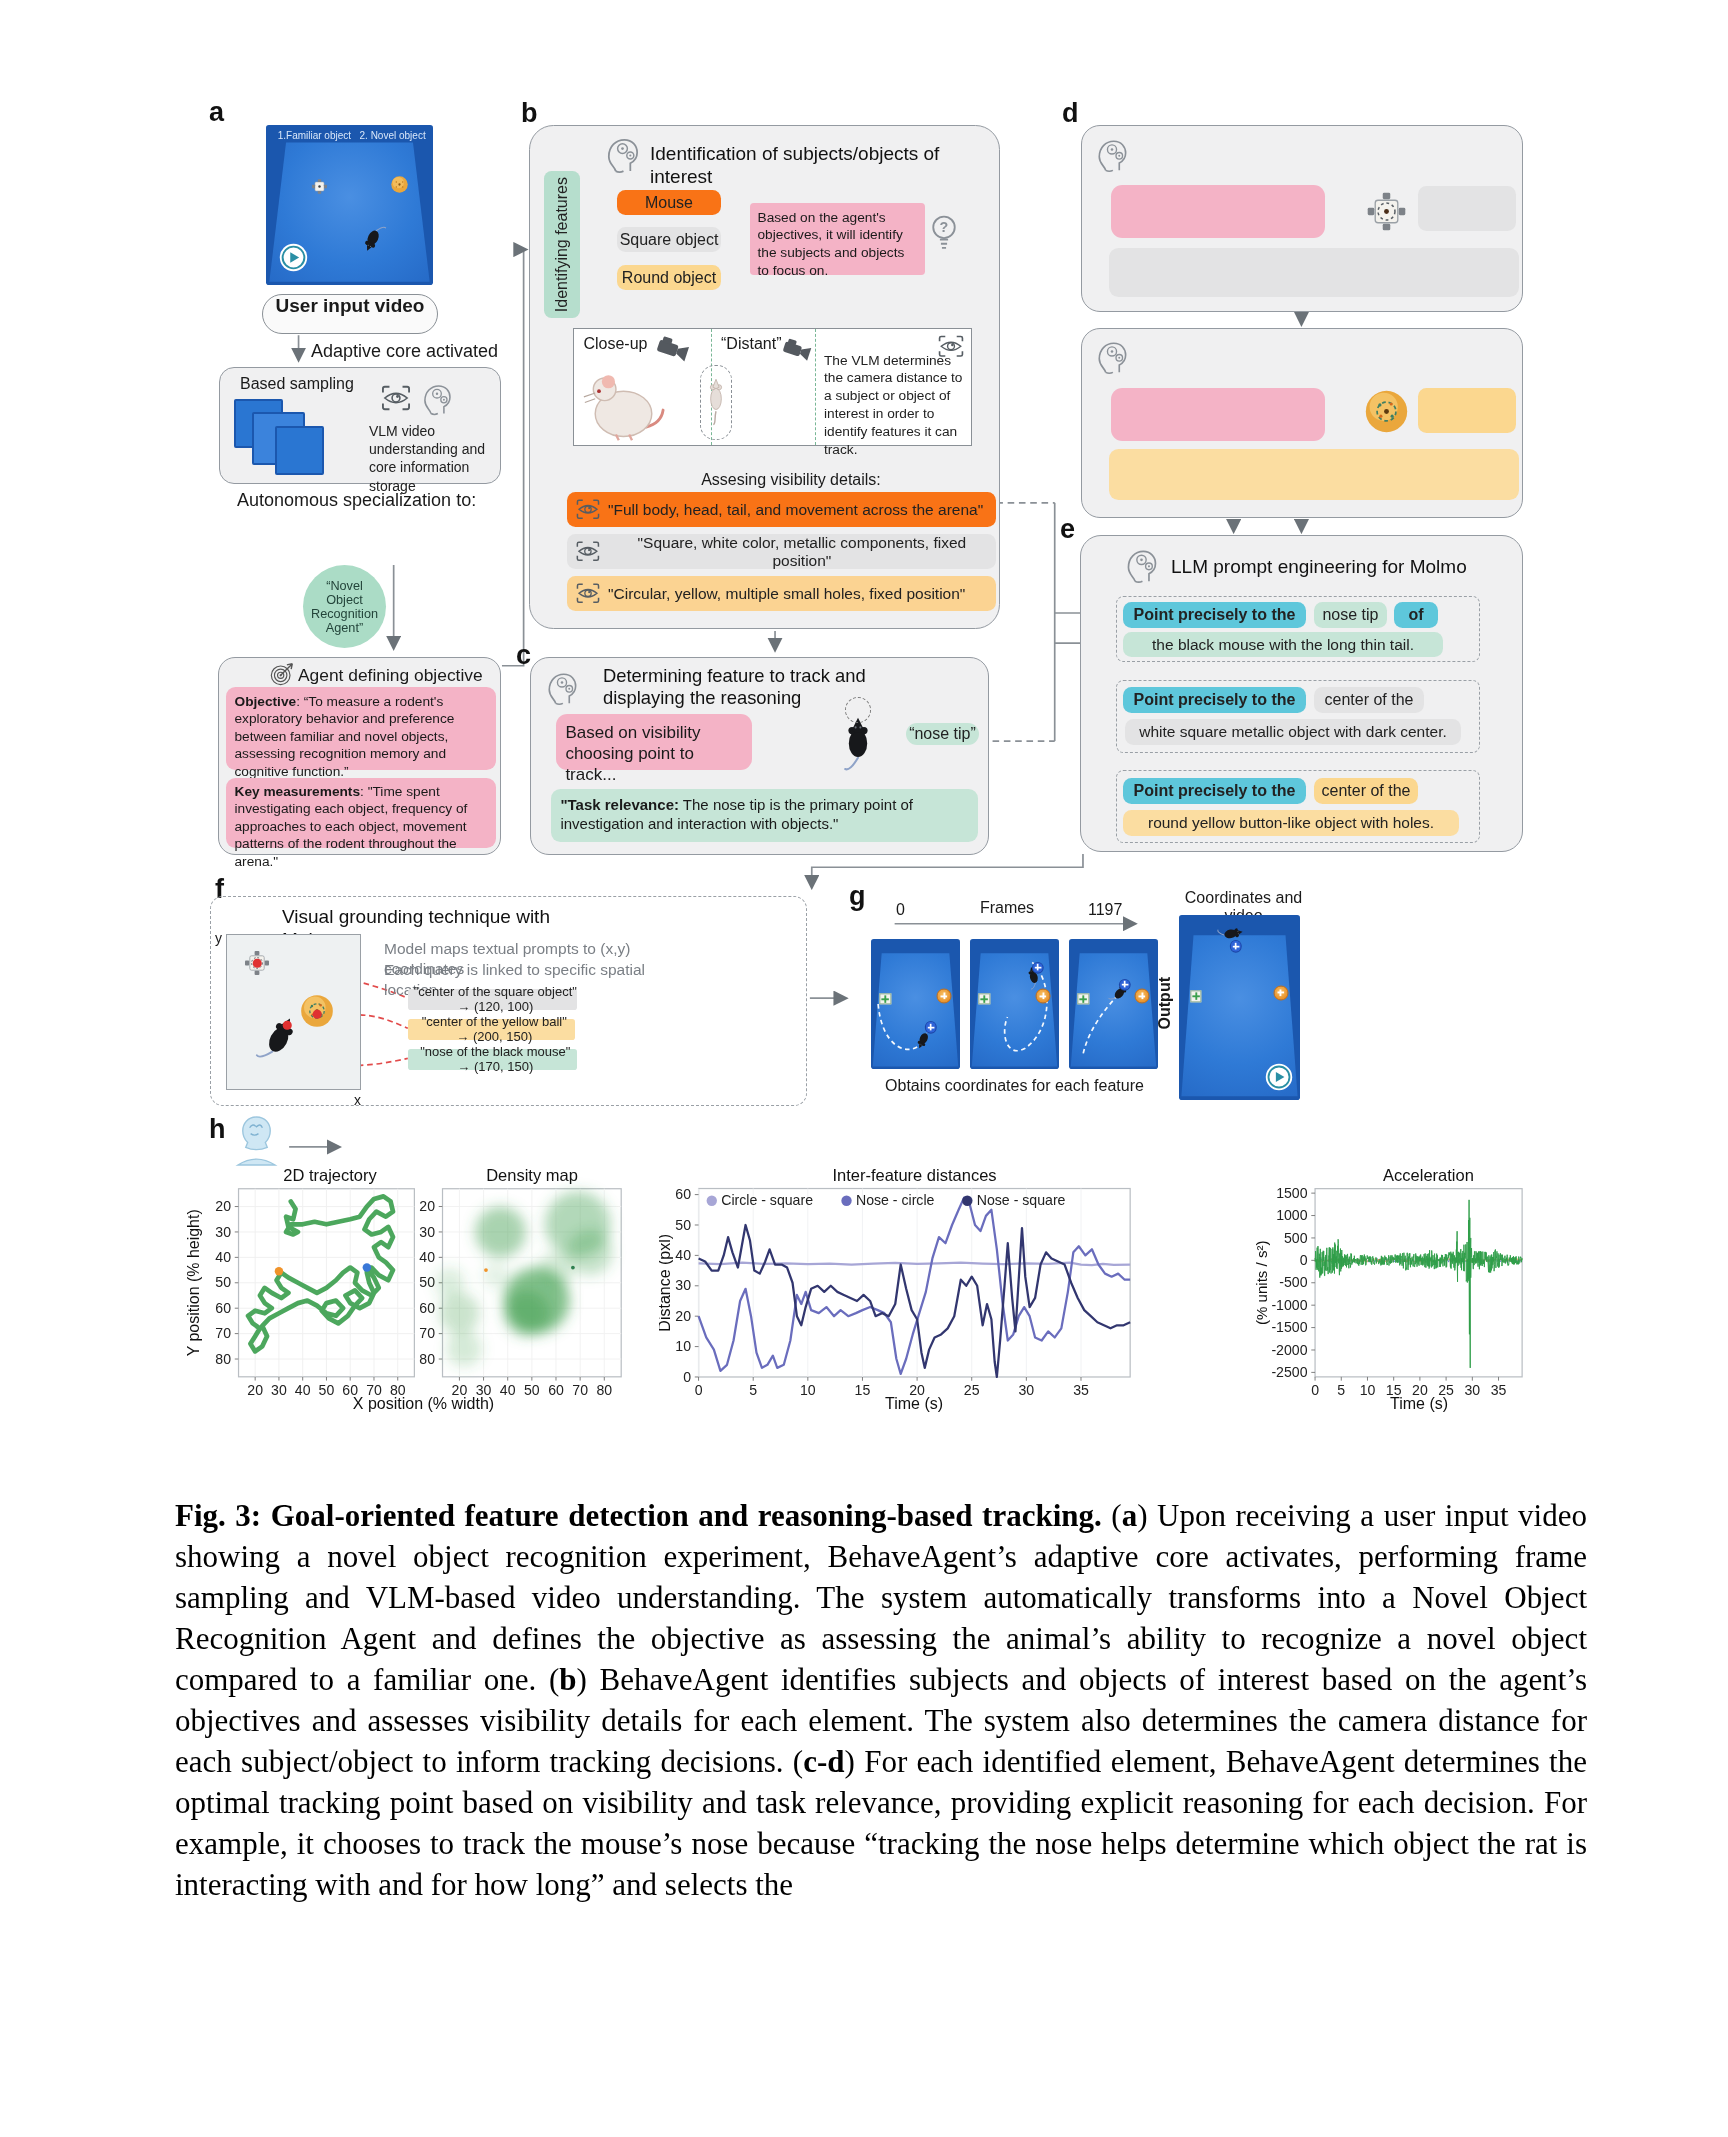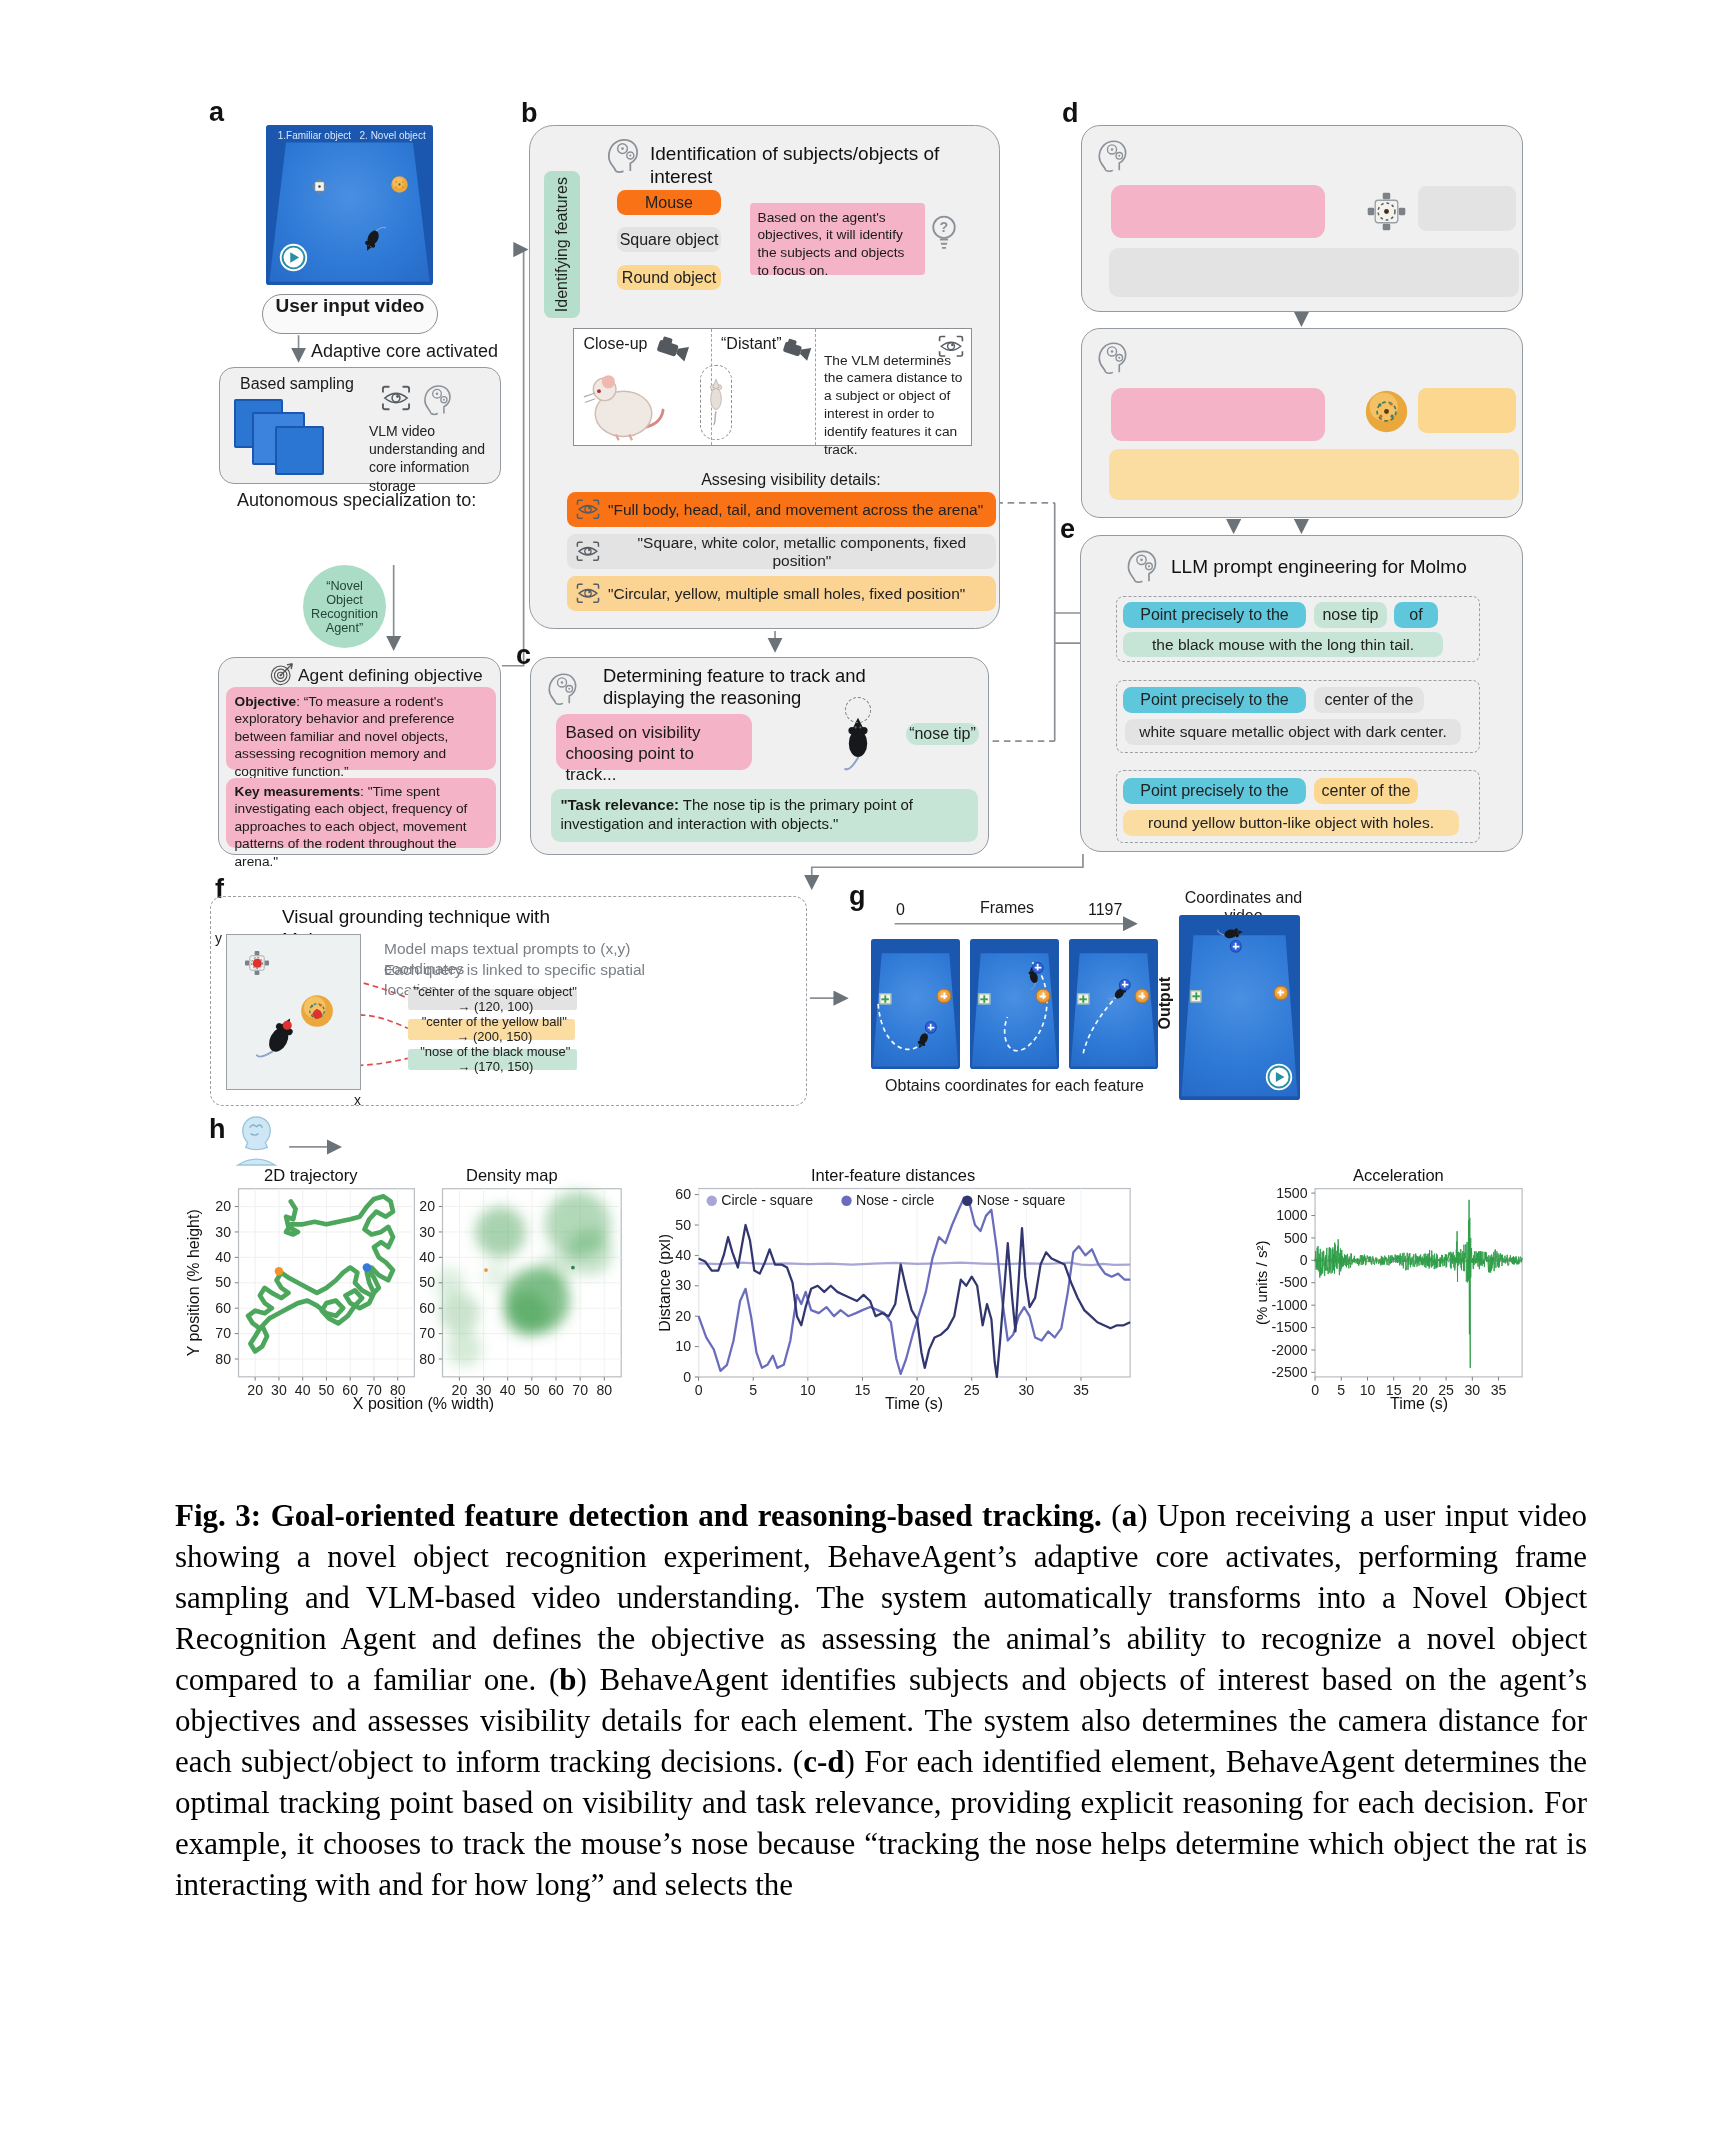--- a/index.html
+++ b/index.html
@@ -9,38 +9,38 @@
   .abs{position:absolute}
   .panel{position:absolute;background:#f0f0f1;border:1.9px solid #949aa1;border-radius:21px}
   .plabel{position:absolute;font-weight:bold;font-size:27px;color:#111}
   .chip{position:absolute;display:flex;align-items:center;justify-content:center;border-radius:8.5px;font-size:16px;color:#222;text-align:center;line-height:1.15}
   .mint{background:#f97316}
   .mintl{background:#c6e5d7}
   .pink{background:#f4b3c6}
   .yel{background:#fbd78f}
   .yell{background:#fbdda1}
   .gry{background:#e3e3e4}
-  .cyan{background:#5ec7db;font-weight:400}
+  .cyan{background:#5ec7db;font-weight:700}
   .round12{border-radius:11.3px}
   .tc{text-align:center}
   .dashbox{position:absolute;border:1.9px dashed #9aa0a6;border-radius:7.5px}
   .vtab{position:absolute;background:#b6decd;border-radius:7.5px;display:flex;align-items:center;justify-content:center}
   .vtext{writing-mode:vertical-rl;transform:rotate(180deg);font-size:16px;color:#222}
   .ptitle{position:absolute;font-size:19px;color:#111;line-height:1.2}
   .note{position:absolute;font-size:14.6px;color:#222;line-height:1.3}
   .icon{display:inline-block;line-height:0}
   .icon svg{width:100%;height:100%}
   .arena{position:absolute;background:#1b57ae;border-radius:2.8px;overflow:hidden}
   .arena .floor{position:absolute;inset:0;clip-path:polygon(12% 11%,88% 11%,98% 98%,2% 98%);background:radial-gradient(circle at 50% 45%,#4a8fe2 0%,#2f7ad6 55%,#2569c6 100%)}
   .trailsvg{position:absolute;inset:0;width:100%;height:100%}
   .sqmark{position:absolute;width:11.3px;height:11.3px;background:#f3f3ee;border:0.9px solid #8fae8f;background-image:linear-gradient(#3aa04c,#3aa04c),linear-gradient(#3aa04c,#3aa04c);background-size:7.5px 1.9px,1.9px 7.5px;background-position:center;background-repeat:no-repeat;transform:translate(-50%,-50%)}
   .ballmark{position:absolute;width:15px;height:15px;border-radius:50%;background:radial-gradient(circle at 45% 40%,#f8c267,#e8922c 70%);border:1.4px solid #c96f12;background-image:linear-gradient(#fff,#fff),linear-gradient(#fff,#fff),radial-gradient(circle at 45% 40%,#f8c267,#e8922c 70%);background-size:6.6px 1.9px,1.9px 6.6px,100% 100%;background-position:center;background-repeat:no-repeat;transform:translate(-50%,-50%)}
   .crossmark{position:absolute;width:10.4px;height:10.4px;border-radius:50%;background:#2e63d8;background-image:linear-gradient(#fff,#fff),linear-gradient(#fff,#fff);background-size:6.6px 1.7px,1.7px 6.6px;background-position:center;background-repeat:no-repeat;transform:translate(-50%,-50%);box-shadow:0 0 0 0.9px #1c46a8}
   .chart{position:absolute;background:transparent}
-  .ctitle{position:absolute;font-size:16.5px;color:#111;text-align:left}
+  .ctitle{position:absolute;font-size:16.5px;color:#111;text-align:center}
   .axlab{position:absolute;font-size:16px;color:#111;text-align:center}
   .caption{position:absolute;font-family:"Liberation Serif",serif;font-size:31px;line-height:41px;text-align:justify;color:#000}
   .vidtag{position:absolute;font-size:10px;color:#d9e7fa;white-space:nowrap}
   .reddot{position:absolute;width:8.5px;height:8.5px;border-radius:50%;background:#e03131;transform:translate(-50%,-50%)}
 </style>
 </head>
 <body>
 
 <div class="page">
 

